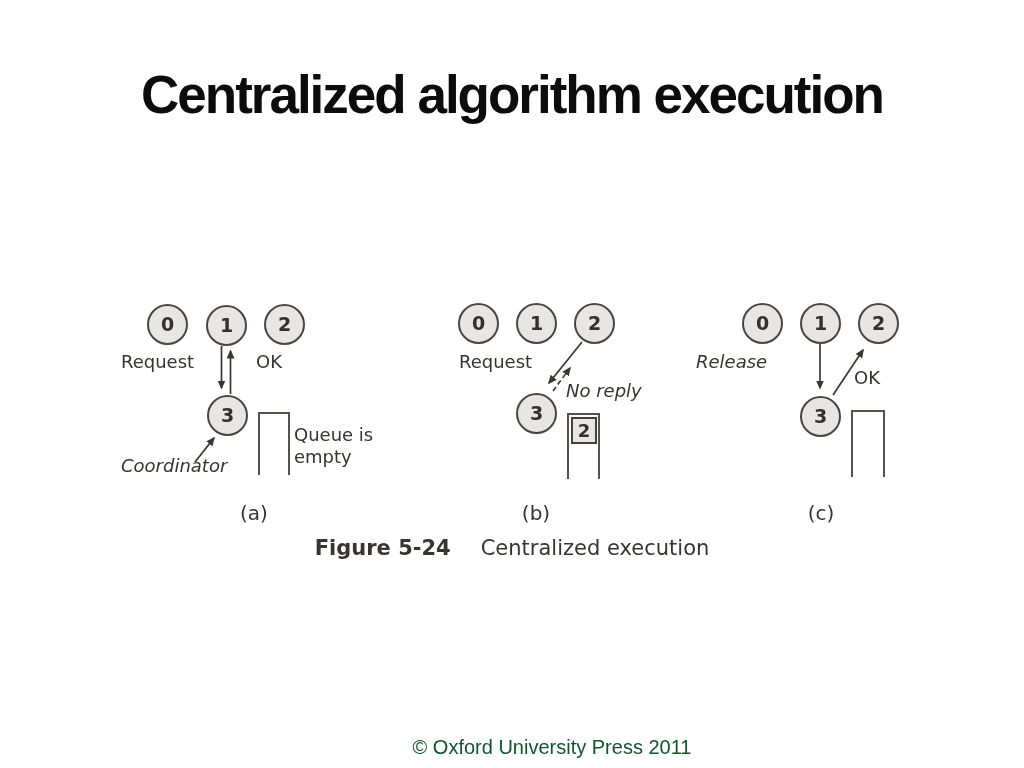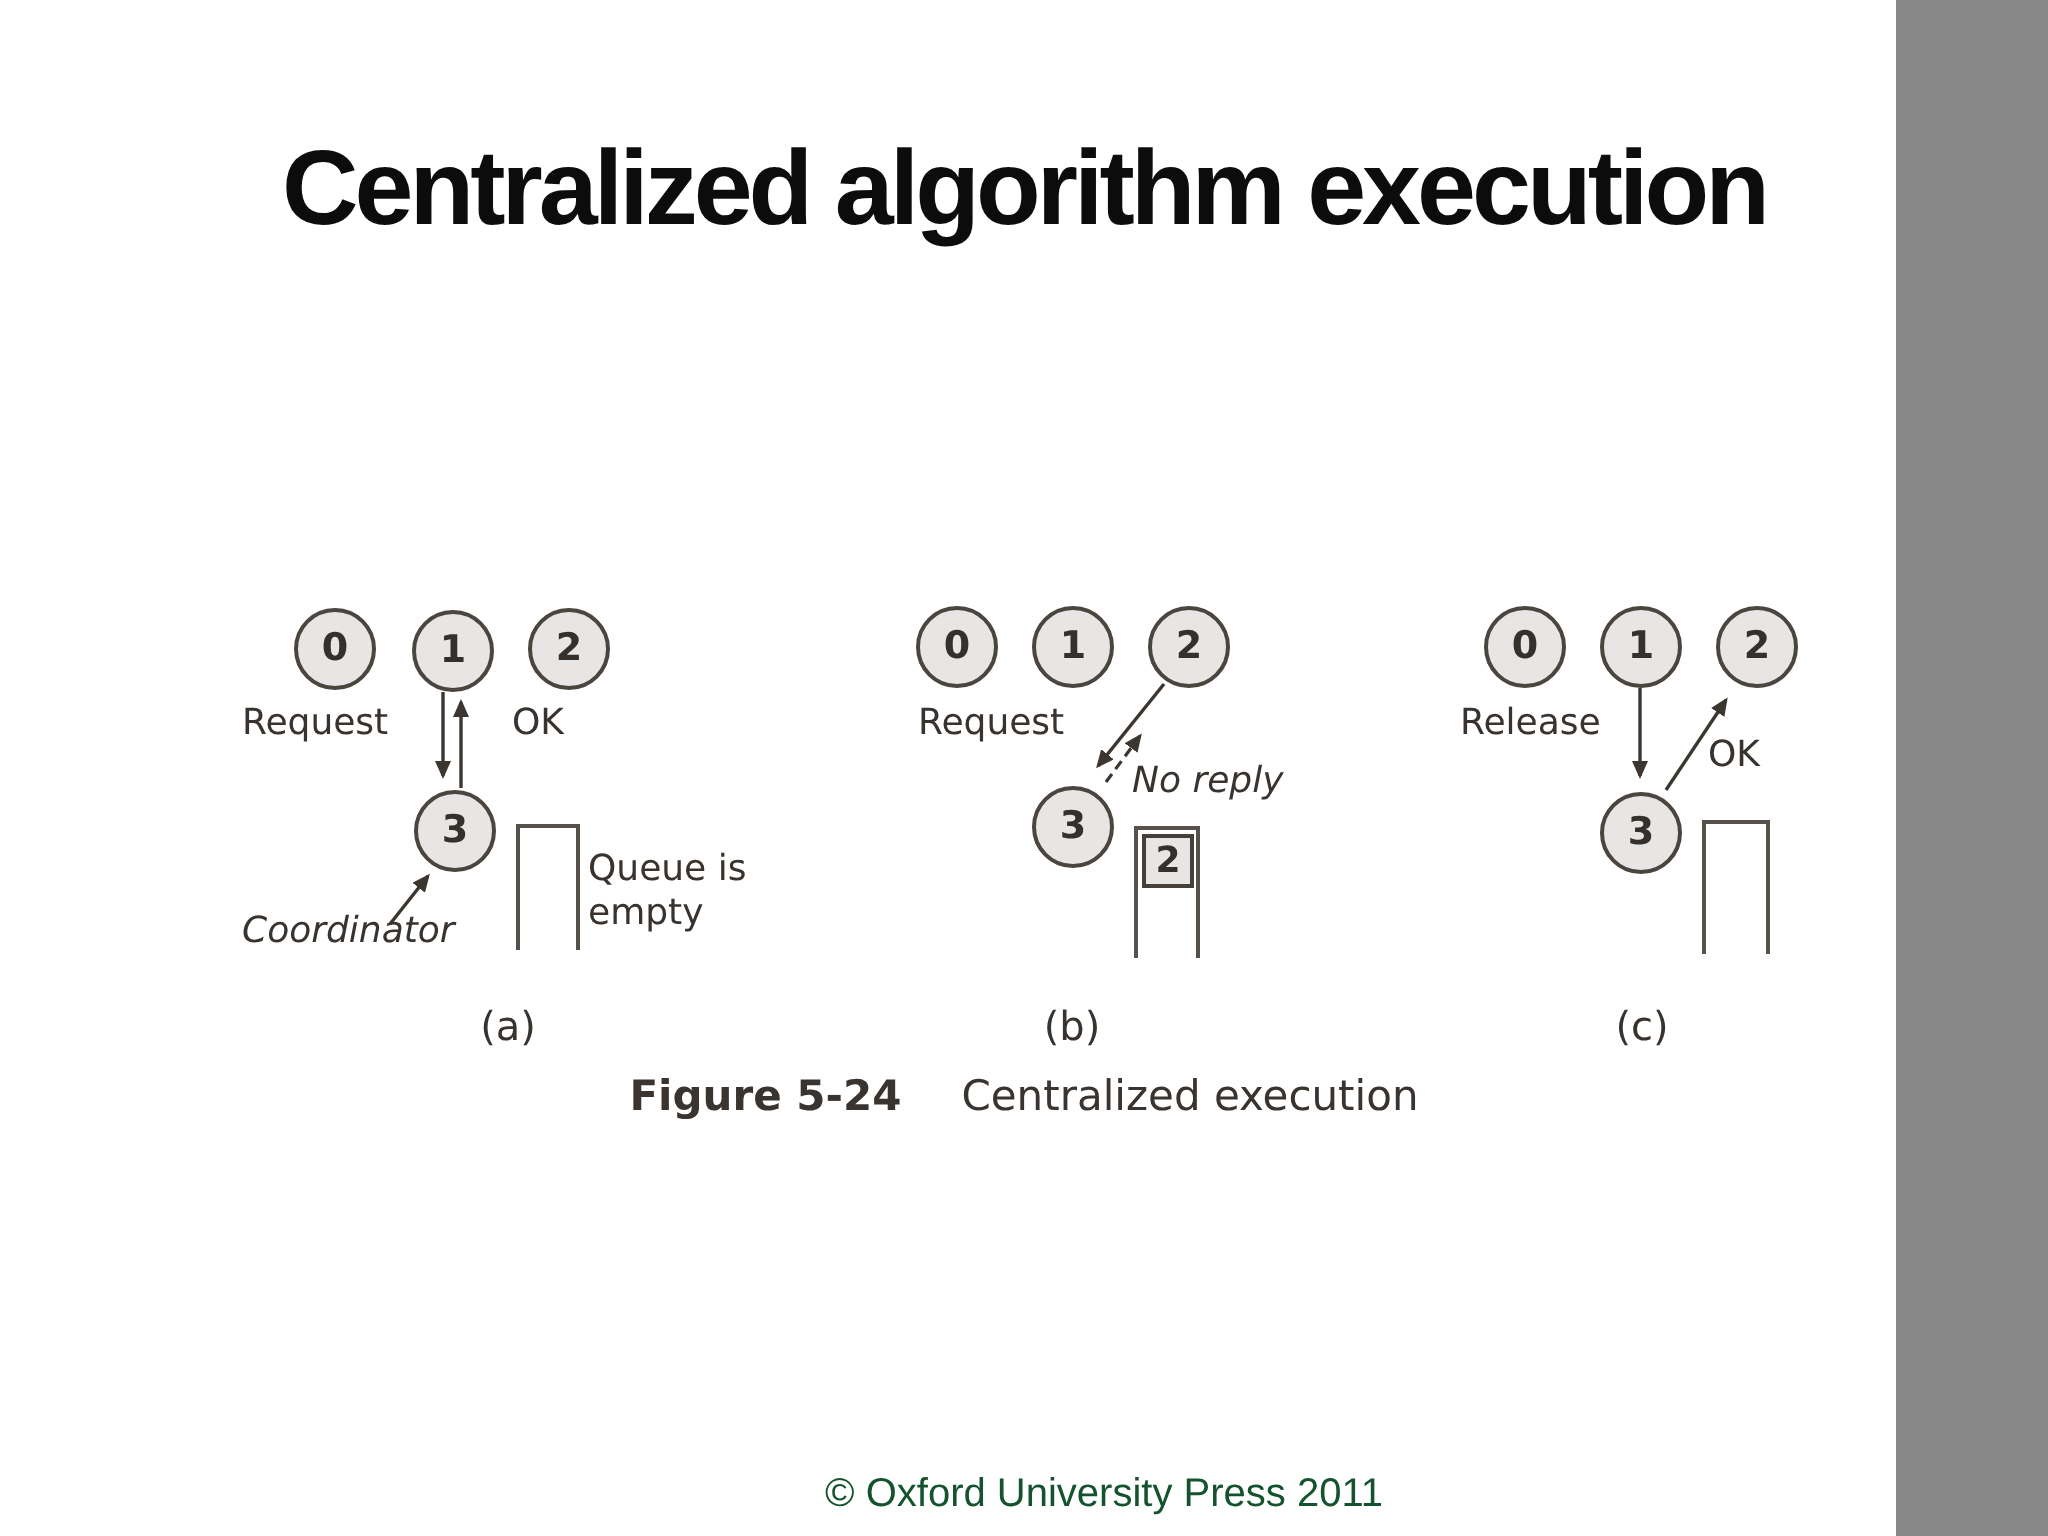--- a/index.html
+++ b/index.html
@@ -1,17 +1,17 @@
 <!DOCTYPE html>
 <html><head>
 <meta charset="utf-8">
 <style>
   html,body{margin:0;padding:0;background:#888;}
   .slide{
-    position:relative; width:948px; height:768px; background:#ffffff;
+    position:relative; width:1024px; height:768px; background:#ffffff;
     overflow:hidden; font-family:"DejaVu Sans", sans-serif;
   }
   
   .title{
     position:absolute; left:0; top:64px; width:1024px;
     text-align:center; font-family:"Liberation Sans", sans-serif;
     font-weight:bold; font-size:53px; letter-spacing:-2px; color:#0c0c0c;
     white-space:nowrap;
   }
   
@@ -129,21 +129,21 @@
     <div class="circle" style="left:800px;top:303px;">
         <span>1</span>
       </div>
     <div class="circle" style="left:858px;top:303px;">
         <span>2</span>
       </div>
     <div class="circle" style="left:800px;top:396px;">
         <span>3</span>
       </div>
 
-    <div class="lbl" style="left:730px;top:352px;">Release</div>
+    <div class="lbl" style="left:696px;top:352px;font-style:italic;">Release</div>
     <div class="lbl" style="left:854px;top:368px;">OK</div>
 
     <div class="queue" style="left:851px;top:410px;width:30px;height:65px;"></div>
 
     <div class="panel-label" style="left:791px;top:501px;">(c)</div>
 
     <div class="caption">
       <span class="b">Figure 5-24</span><span>Centralized execution</span>
     </div>
   </div>

